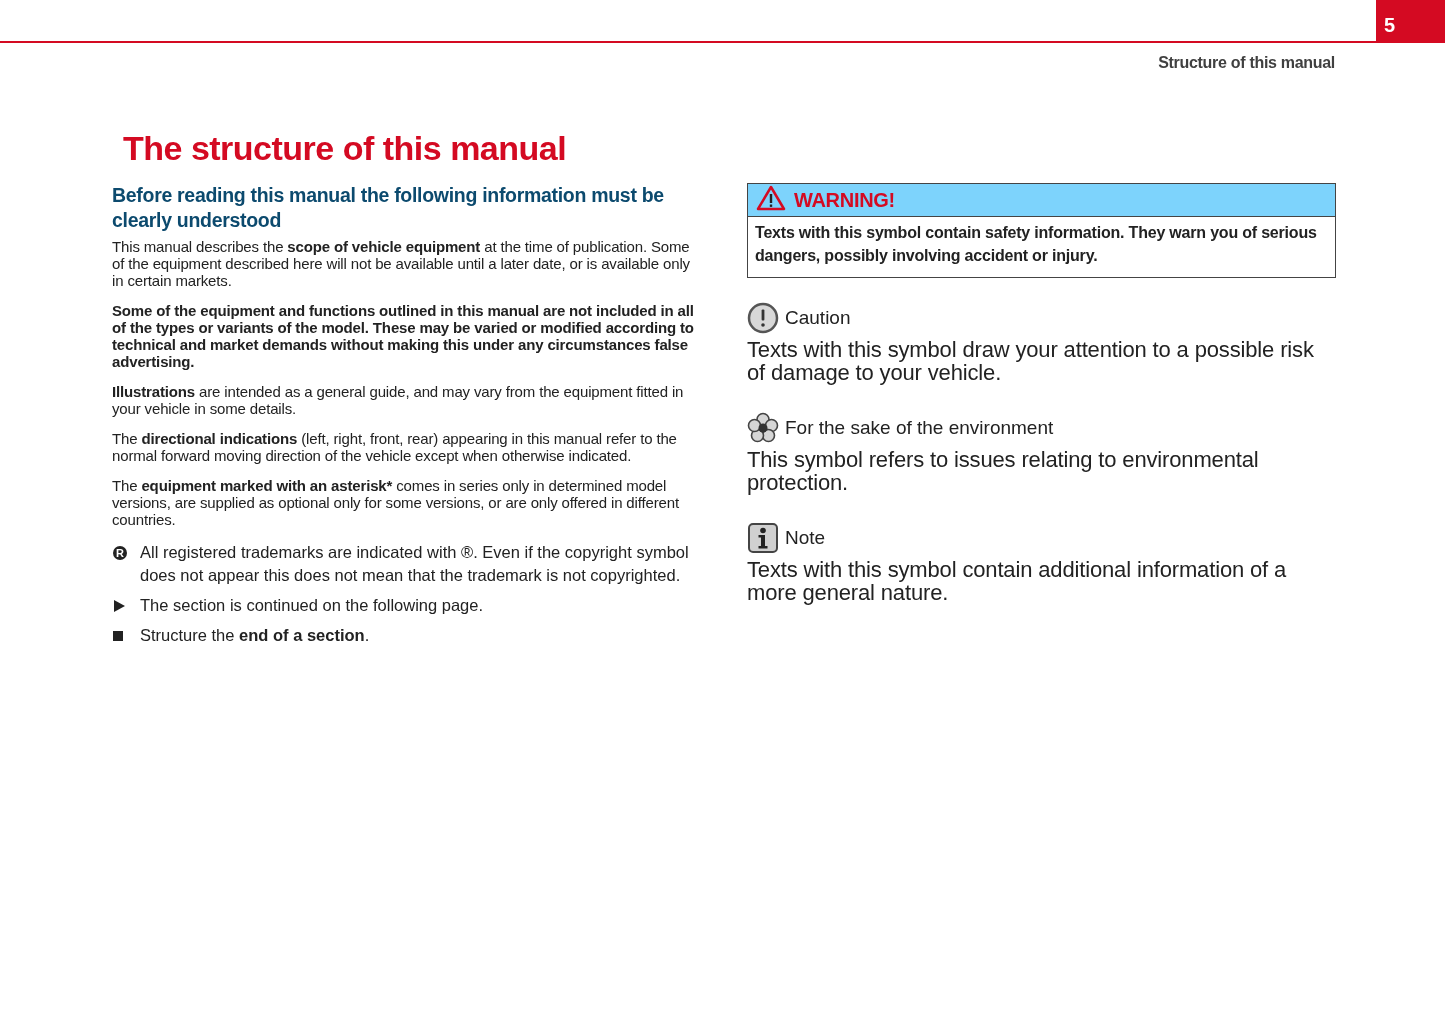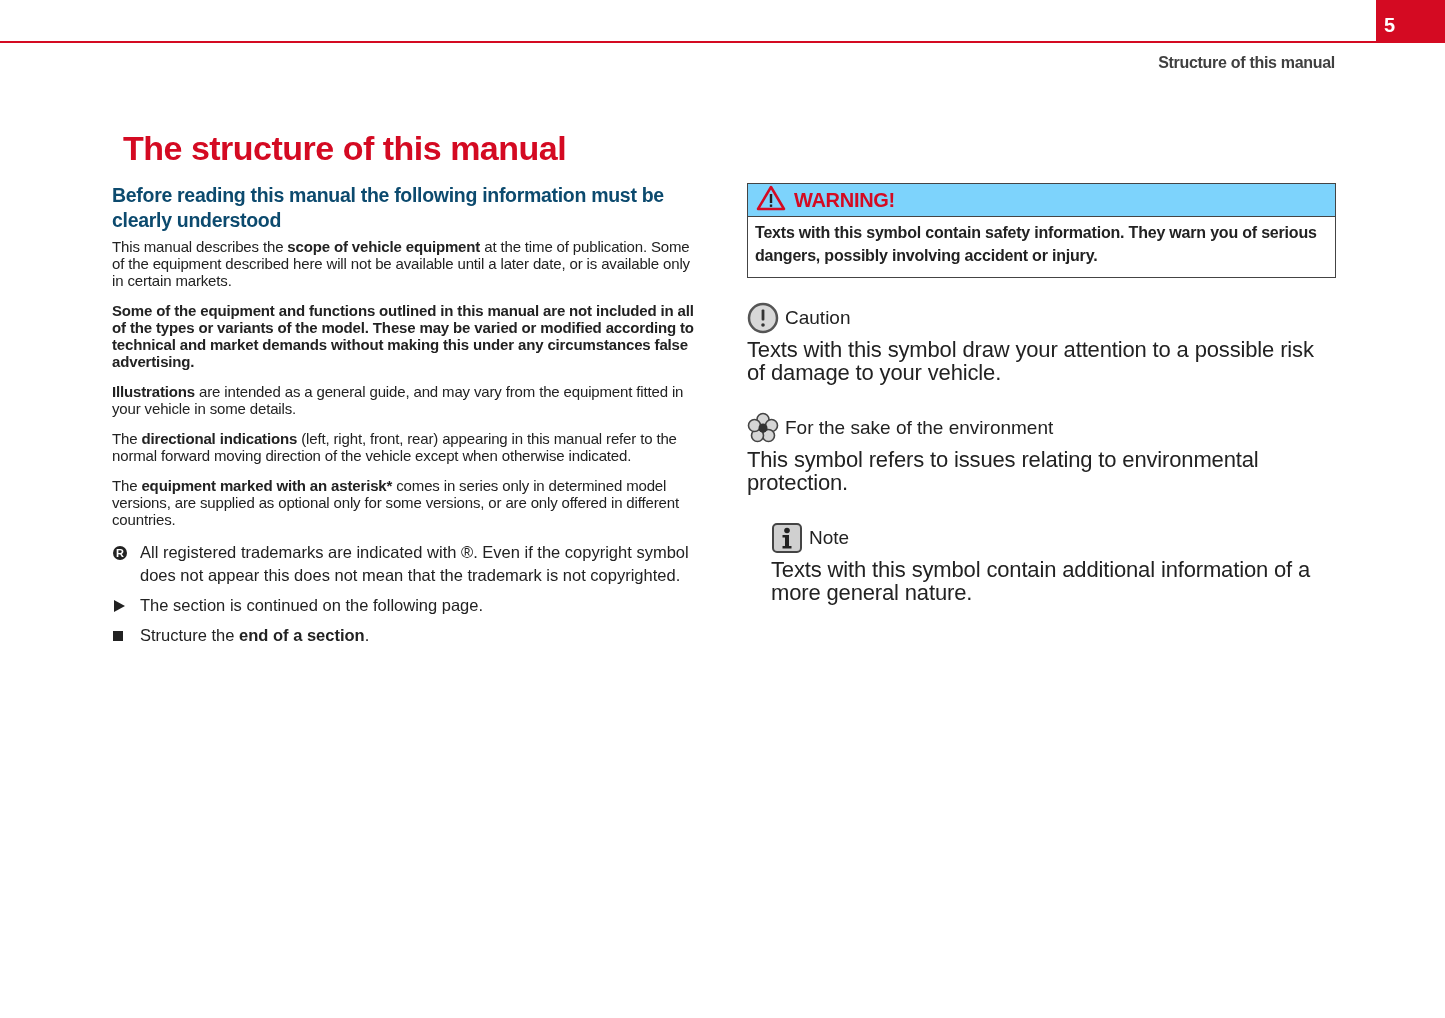--- a/index.html
+++ b/index.html
@@ -126,21 +126,21 @@
             <circle cx="7.5" cy="13.5" r="6"></circle>
           </g>
           <circle cx="16" cy="16" r="4.5" fill="#333"></circle>
         </svg>
       </span>
       <span>For the sake of the environment</span>
     </div>
     <p class="note-text">This symbol refers to issues relating to environmental protection.</p>
   </div>
 
-  <div class="note-block" style="margin-top:28px;margin-left:24px;">
+  <div class="note-block" style="margin-top:28px;">
     <div class="note-head">
       <span class="icon">
         <svg width="32" height="32" viewBox="0 0 32 32">
             <rect x="2" y="2" width="28" height="28" rx="4" fill="#d0d0d0" stroke="#444" stroke-width="2"></rect>
             <circle cx="16" cy="8.5" r="2.8" fill="#222"></circle>
             <path d="M11.5 13 H18 V24 H20.5 V26.5 H11.5 V24 H14 V15.5 H11.5 Z" fill="#222"></path>
           </svg>
       </span>
       <span>Note</span>
     </div>

